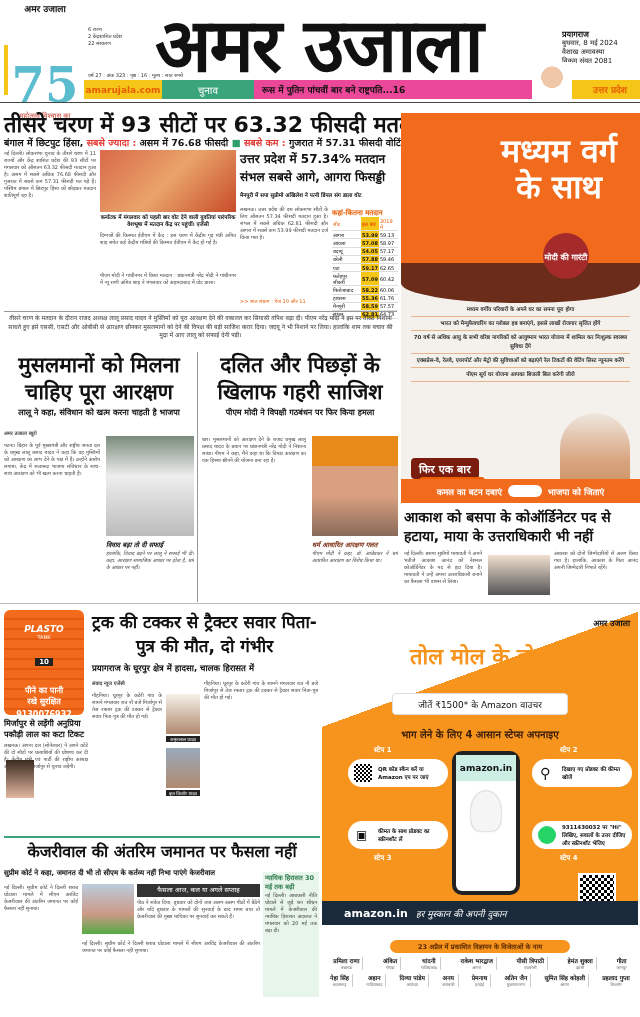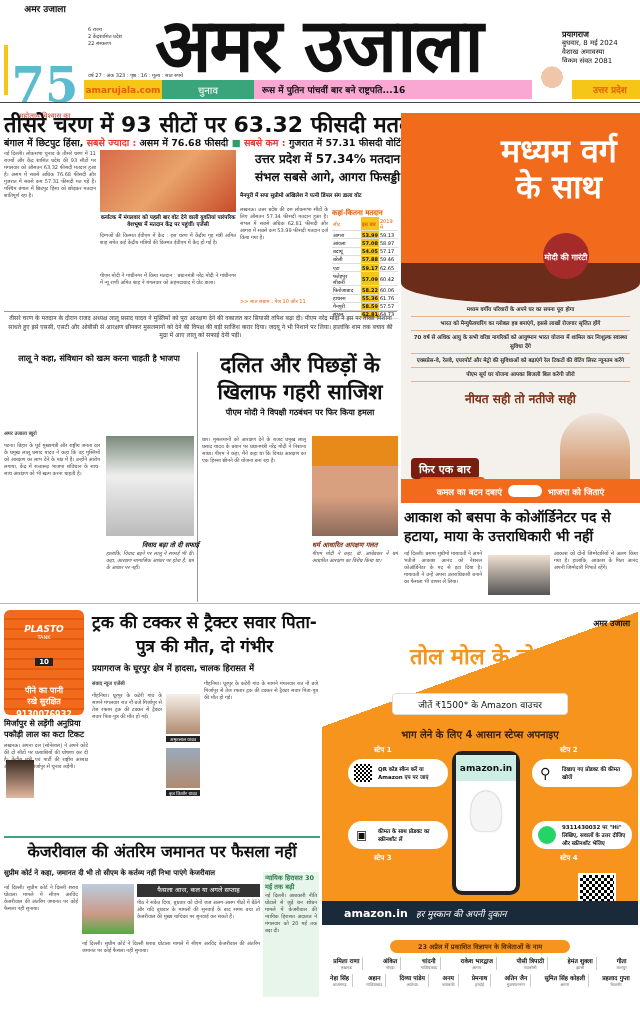--- a/index.html
+++ b/index.html
@@ -11,32 +11,32 @@
   .logo75 .tag { font-size: 7px; color: #c0392b; text-align: center; }
   .yellowbar { left: 4px; top: 45px; width: 4px; height: 50px; background: #f5c518; }
   .bullets { left: 88px; top: 26px; font-size: 5px; line-height: 7px; color: #333; }
   .masthead { left: 155px; top: 0px; font-size: 74px; font-weight: bold; letter-spacing: -2px; line-height: 90px; font-family: "DejaVu Sans", sans-serif; }
   .edition { left: 562px; top: 30px; font-size: 7px; line-height: 9px; }
   .edition .city { font-size: 8px; font-weight: bold; }
   .issueline { left: 88px; top: 72px; font-size: 5px; color: #333; }
   .navbar { left: 84px; top: 80px; width: 556px; height: 19px; display: flex; }
   .nav-site { width: 78px; background: #f5c518; color: #e85d04; font-size: 9px; font-weight: bold; display:flex; align-items:center; justify-content:center; }
   .nav-chunav { width: 92px; background: #3aa57a; color: #fff; font-size: 10px; display:flex; align-items:center; justify-content:center; }
-  .nav-story { flex: 1; background: #f9a8d4; font-size: 9px; font-weight: bold; display:flex; align-items:center; padding-left:8px; }
+  .nav-story { flex: 1; background: #ec4899; font-size: 9px; font-weight: bold; display:flex; align-items:center; padding-left:8px; }
   .nav-state { width: 60px; background: #f5c518; color: #e85d04; font-size: 9px; font-weight: bold; display:flex; align-items:center; justify-content:center; }
   .putin { left: 532px; top: 62px; width: 40px; height: 38px; background: radial-gradient(circle at 50% 40%, #f0c6a8 0 35%, #fff 36%); }
   .rule { background: #444; height: 1px; }
   .h1 { left: 4px; top: 108px; font-size: 22px; font-weight: bold; white-space: nowrap; }
   .sub1 { left: 4px; top: 136px; font-size: 9.5px; font-weight: bold; white-space: nowrap; }
   .red { color: #e53935; }
   .green { color: #2e9e6b; }
   .body { font-size: 5px; line-height: 7px; color: #444; text-align: justify; }
   .photo { background: linear-gradient(135deg,#d86a4a,#e9a46a,#c84b2a); }
   .caption { font-size: 5.5px; font-weight: bold; text-align: center; line-height: 7px; }
-  .up-h { left: 240px; top: 150px; font-size: 12px; font-weight: bold; white-space: nowrap; line-height:18px;margin-left:15px;}
+  .up-h { left: 240px; top: 150px; font-size: 12px; font-weight: bold; white-space: nowrap; line-height:18px;}
   .up-sub { left: 240px; top: 191px; font-size: 7px; font-weight: bold; white-space: nowrap; }
   .votetable { left: 332px; top: 208px; width: 66px; font-size: 5px; }
   .votetable .title { color: #e85d04; font-weight: bold; font-size: 7px; }
   .votetable table { border-collapse: collapse; width: 100%; }
   .votetable td { padding: 0.6px 1px; border-bottom: 1px solid #ddd; }
   .votetable td.hl { background: #f5c518; font-weight: bold; }
   .ad1 { left: 401px; top: 113px; width: 239px; height: 390px; background: #f4f1ec; overflow: hidden; }
   .ad1 .top { height: 150px; background: #f26b1d; position: relative; }
   .ad1 .headline { position: absolute; right: 16px; top: 20px; color: #fff; font-size: 32px; font-weight: bold; text-align: center; line-height: 36px; }
   .ad1 .wave { height: 40px; background: #6b2d1a; border-radius: 0 0 50% 50%; }
@@ -201,45 +201,45 @@
   </div>
   <div class="wave"></div>
   <div class="seal">मोदी की गारंटी</div>
   <div class="points">
     <div>मध्यम वर्गीय परिवारों के अपने घर का सपना पूरा होगा</div>
     <div>भारत को मैन्युफैक्चरिंग का ग्लोबल हब बनाएंगे, इससे लाखों रोजगार सृजित होंगे</div>
     <div>70 वर्ष से अधिक आयु के सभी वरिष्ठ नागरिकों को आयुष्मान भारत योजना में शामिल कर निःशुल्क स्वास्थ्य सुविधा देंगे</div>
     <div>एक्सप्रेस-वे, रेलवे, एयरपोर्ट और मेट्रो की सुविधाओं को बढ़ाएंगे रेल टिकटों की वेटिंग लिस्ट न्यूनतम करेंगे</div>
     <div>पीएम सूर्य घर योजना आपका बिजली बिल करेगी जीरो</div>
   </div>
-  <div class="slogan">नीयत सही तो नतीजे सही</div>
   <div class="portrait"></div>
   <div class="phirek">फिर एक बार</div>
   <div class="modi">मोदी सरकार</div>
   <div class="bottom">
     <span>कमल का बटन दबाएं</span>
     <span style="background:#fff;border-radius:8px;width:34px;height:12px;display:inline-block"></span>
     <span>भाजपा को जिताएं</span>
   </div>
 </div>
 
 <div class="abs rule" style="left:4px;top:311px;width:393px;background:#999"></div>
 <div class="abs lead">तीसरे चरण के मतदान के दौरान राजद अध्यक्ष लालू प्रसाद यादव ने मुस्लिमों को पूरा आरक्षण देने की वकालत कर सियासी तपिश बढ़ा दी। पीएम नरेंद्र मोदी ने इस पर तीखा निशाना साधते हुए इसे एससी, एसटी और ओबीसी से आरक्षण छीनकर मुसलमानों को देने की विपक्ष की बड़ी साजिश करार दिया। जदयू ने भी निशाने पर लिया। हालांकि शाम तक बचाव की मुद्रा में आए लालू को सफाई देनी पड़ी।</div>
 <div class="abs" style="left:4px;top:352px;width:190px;">
+  <div class="bigh">मुसलमानों को मिलना चाहिए पूरा आरक्षण</div>
   <div class="subh">लालू ने कहा, संविधान को खत्म करना चाहती है भाजपा</div>
 </div>
 <div class="abs" style="left:197px;top:352px;width:1px;height:250px;background:#999"></div>
 <div class="abs" style="left:202px;top:352px;width:196px;">
   <div class="bigh">दलित और पिछड़ों के खिलाफ गहरी साजिश</div>
   <div class="subh">पीएम मोदी ने विपक्षी गठबंधन पर फिर किया हमला</div>
 </div>
 <div class="abs body" style="left:4px;top:430px;font-weight:bold">अमर उजाला ब्यूरो</div>
 <div class="abs body" style="left:4px;top:442px;width:96px;height:160px;overflow:hidden;">पटना। बिहार के पूर्व मुख्यमंत्री और राष्ट्रीय जनता दल के प्रमुख लालू प्रसाद यादव ने कहा कि वह मुस्लिमों को आरक्षण का लाभ देने के पक्ष में हैं। उन्होंने आरोप लगाया, केंद्र में सत्तारूढ़ भाजपा संविधान के साथ-साथ आरक्षण को भी खत्म करना चाहती है।</div>
 <div class="abs" style="left:106px;top:436px;width:88px;height:100px;background:linear-gradient(#7a8a7a,#eee 40%,#bbb)"></div>
-<div class="abs" style="left:106px;top:540px;width:88px;font-size:6.5px;font-weight:bold;font-style:italic;margin-left:36px;">विवाद बढ़ा तो दी सफाई</div>
+<div class="abs" style="left:106px;top:540px;width:88px;font-size:6.5px;font-weight:bold;font-style:italic;">विवाद बढ़ा तो दी सफाई</div>
 <div class="abs body" style="left:106px;top:550px;width:88px;height:45px;overflow:hidden;font-style:italic;">हालांकि, विवाद बढ़ने पर लालू ने सफाई भी दी। कहा, आरक्षण सामाजिक आधार पर होता है, धर्म के आधार पर नहीं।</div>
 <div class="abs body" style="left:202px;top:436px;width:104px;height:165px;overflow:hidden;">धार। मुसलमानों को आरक्षण देने के राजद प्रमुख लालू प्रसाद यादव के बयान पर प्रधानमंत्री नरेंद्र मोदी ने निशाना साधा। पीएम ने कहा, मैंने कहा था कि विपक्ष आरक्षण का एक हिस्सा छीनने की योजना बना रहा है।</div>
 <div class="abs" style="left:312px;top:436px;width:86px;height:100px;background:linear-gradient(#e88a1a 0 30%,#d9a080 30% 60%,#8a6a5a)"></div>
 <div class="abs" style="left:312px;top:540px;width:86px;font-size:6.5px;font-weight:bold;font-style:italic;color:#7a2e14">धर्म आधारित आरक्षण गलत</div>
 <div class="abs body" style="left:312px;top:550px;width:86px;height:45px;overflow:hidden;font-style:italic;">पीएम मोदी ने कहा, डॉ. आंबेडकर ने धर्म आधारित आरक्षण का विरोध किया था।</div>
 
 <div class="abs akash-h">आकाश को बसपा के कोऑर्डिनेटर पद से हटाया, माया के उत्तराधिकारी भी नहीं</div>
 <div class="abs body" style="left:404px;top:550px;width:78px;height:50px;overflow:hidden;">नई दिल्ली। बसपा सुप्रीमो मायावती ने अपने भतीजे आकाश आनंद को नेशनल कोऑर्डिनेटर के पद से हटा दिया है। मायावती ने उन्हें अपना उत्तराधिकारी बनाने का फैसला भी वापस ले लिया।</div>
 <div class="abs akas-photo" style="left:488px;top:555px;width:62px;height:40px;"></div>
 <div class="abs body" style="left:554px;top:550px;width:84px;height:50px;overflow:hidden;">आकाश को दोनों जिम्मेदारियों से अलग किया गया है। हालांकि, आकाश के पिता आनंद अपनी जिम्मेदारी निभाते रहेंगे।</div>

